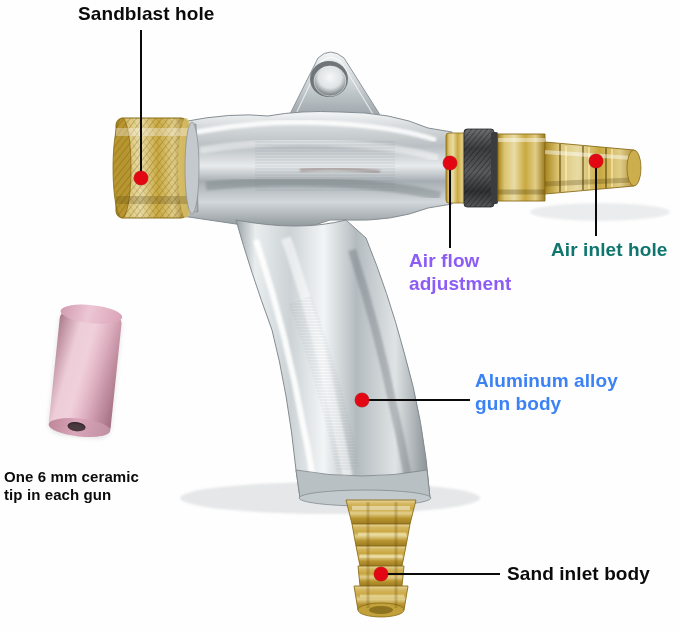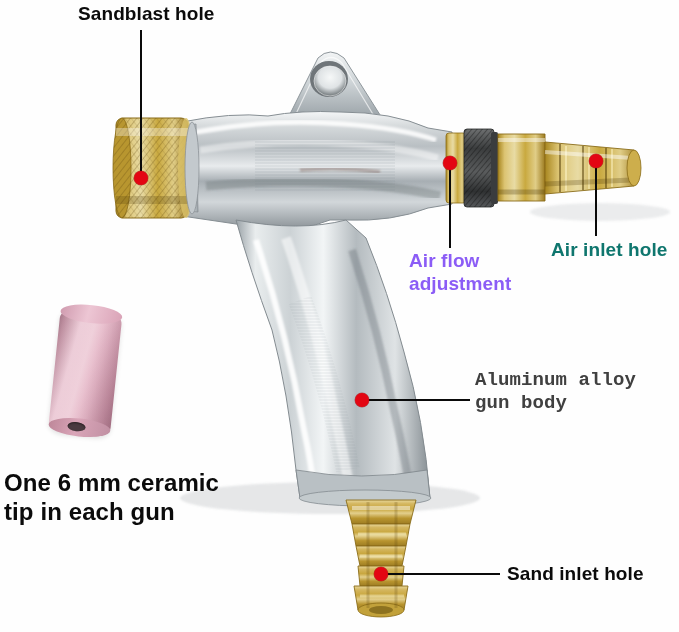--- a/index.html
+++ b/index.html
@@ -249,22 +249,22 @@
       <div class="label" style="left: 78px; top: 2px; font-size: 19px; color: rgb(11, 11, 11);">Sandblast hole</div>
       <div class="lead" style="background: rgb(10, 10, 10); left: 449px; top: 163px; width: 2px; height: 85px;"></div>
       <div class="dot" style="background: rgb(227, 6, 19); left: 443px; top: 156px; width: 14px; height: 14px;"></div>
       <div class="label" style="left: 409px; top: 249px; font-size: 19px; color: #8b5cf6;">Air flow
 adjustment</div>
       <div class="lead" style="background: rgb(10, 10, 10); left: 595px; top: 161px; width: 2px; height: 75px;"></div>
       <div class="dot" style="background: rgb(227, 6, 19); left: 589px; top: 154px; width: 14px; height: 14px;"></div>
       <div class="label" style="left: 551px; top: 238px; font-size: 19px; color: #0f766e;">Air inlet hole</div>
       <div class="lead" style="background: rgb(10, 10, 10); left: 362px; top: 399px; height: 2px; width: 108px;"></div>
       <div class="dot" style="background: rgb(227, 6, 19); left: 355px; top: 393px; width: 14px; height: 14px;"></div>
-      <div class="label" style="left: 475px; top: 369px; font-size: 19px; color: #404040; font-family: Liberation Mono, monospace;">Aluminum alloy
+      <div class="label" style="left: 475px; top: 369px; font-size: 19px; color: #3b82f6;">Aluminum alloy
 gun body</div>
       <div class="lead" style="background: rgb(10, 10, 10); left: 381px; top: 573px; height: 2px; width: 119px;"></div>
       <div class="dot" style="background: rgb(227, 6, 19); left: 374px; top: 567px; width: 14px; height: 14px;"></div>
-      <div class="label" style="left: 507px; top: 562px; font-size: 19px; color: rgb(11, 11, 11);">Sand inlet hole</div>
-      <div class="label" style="left: 4px; top: 468px; font-size: 24px; color: rgb(11, 11, 11);">One 6 mm ceramic
+      <div class="label" style="left: 507px; top: 562px; font-size: 19px; color: rgb(11, 11, 11);">Sand inlet body</div>
+      <div class="label" style="left: 4px; top: 468px; font-size: 15px; color: rgb(11, 11, 11);">One 6 mm ceramic
 tip in each gun</div>
     </div>
 
 </div>
 
 </body></html>

